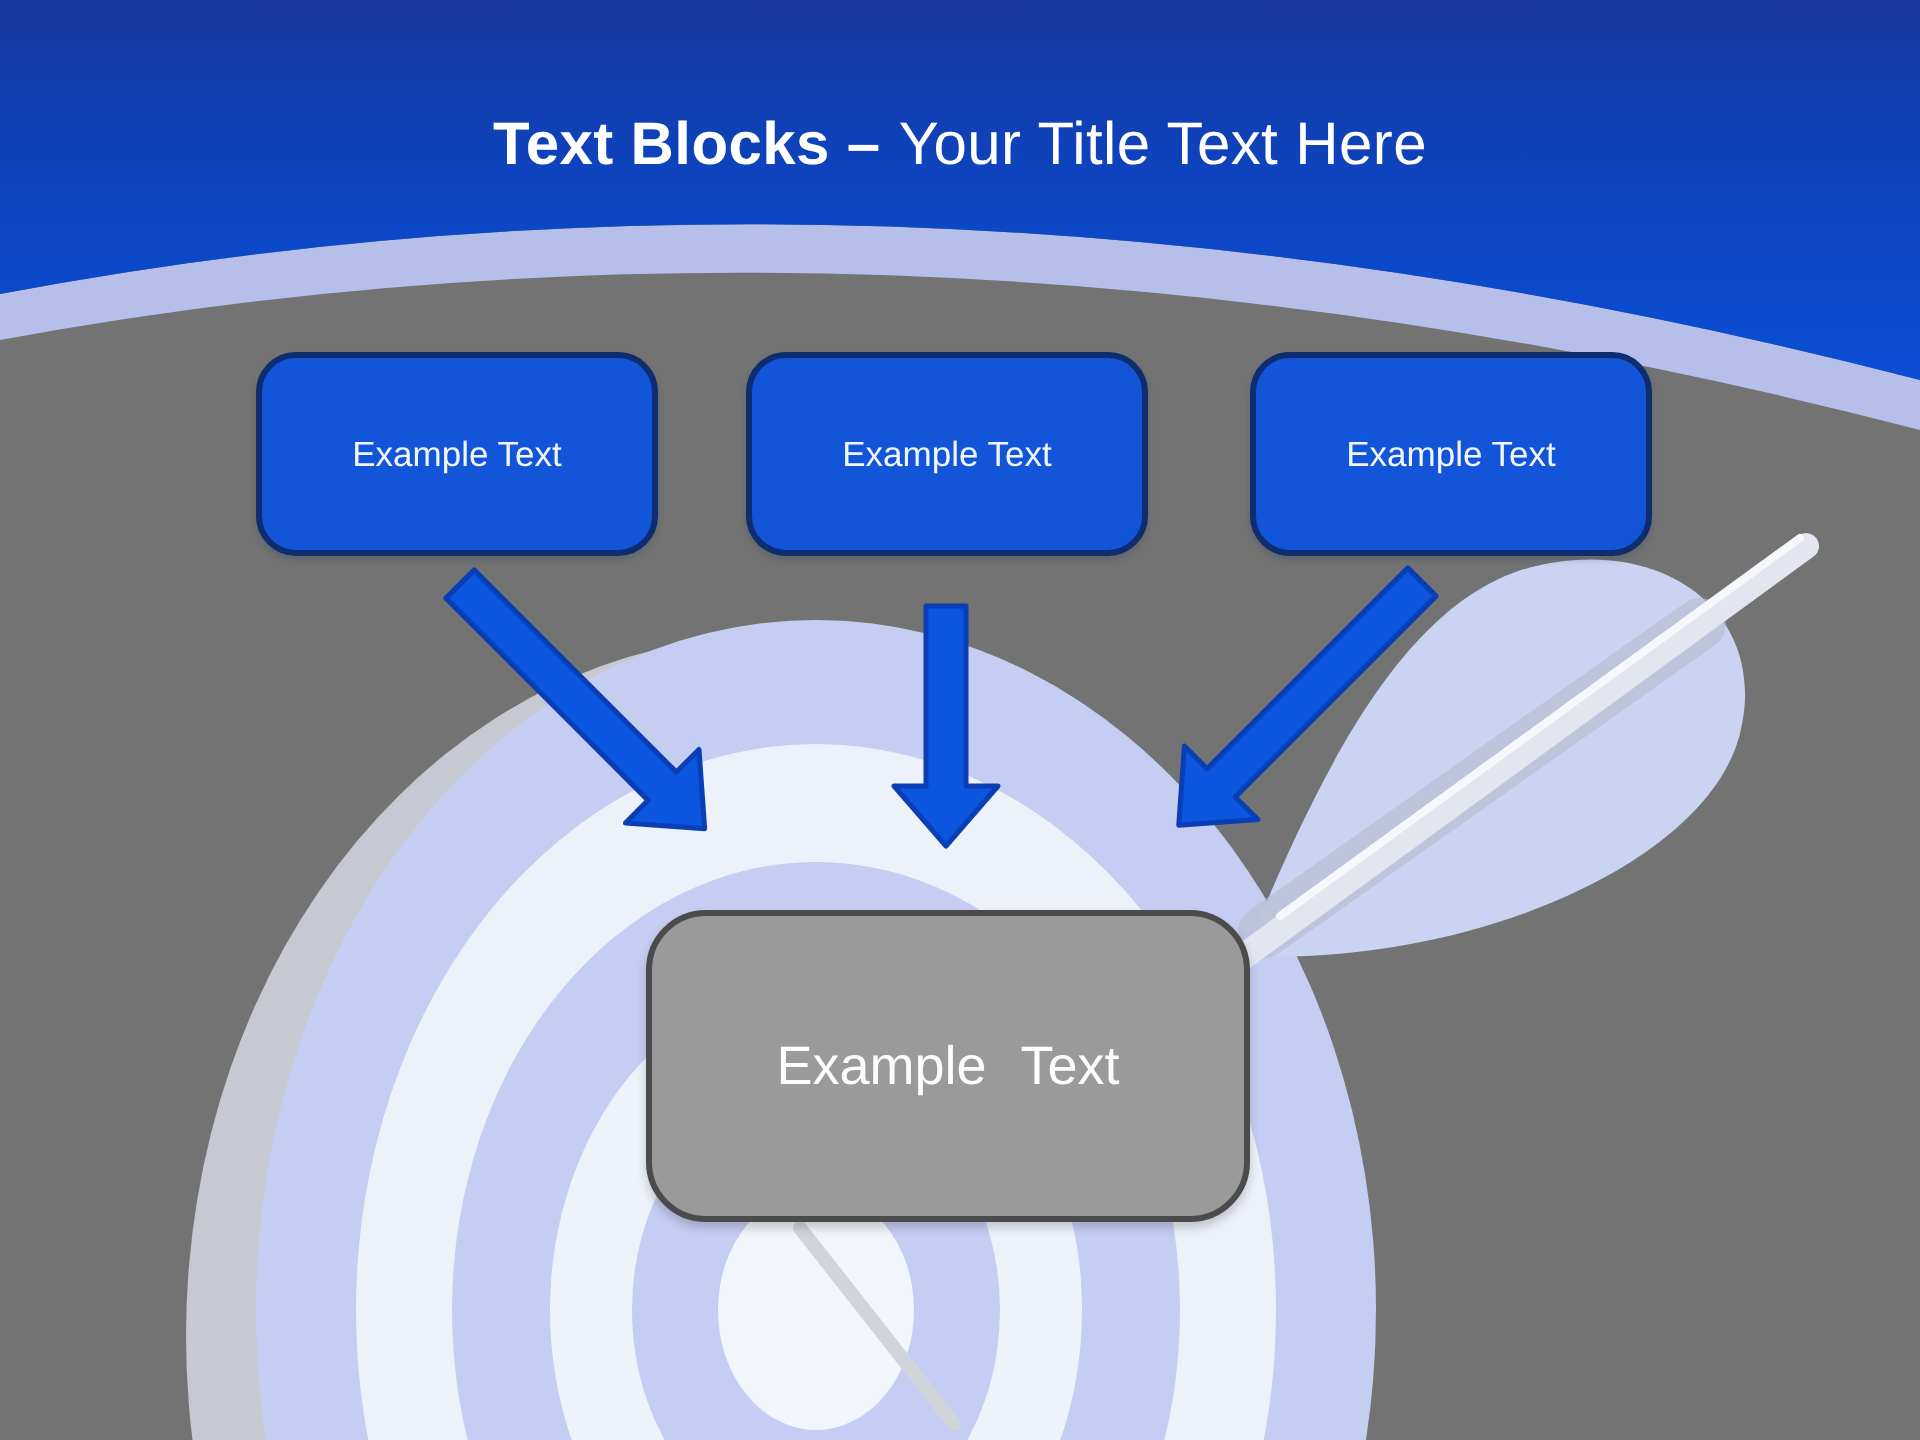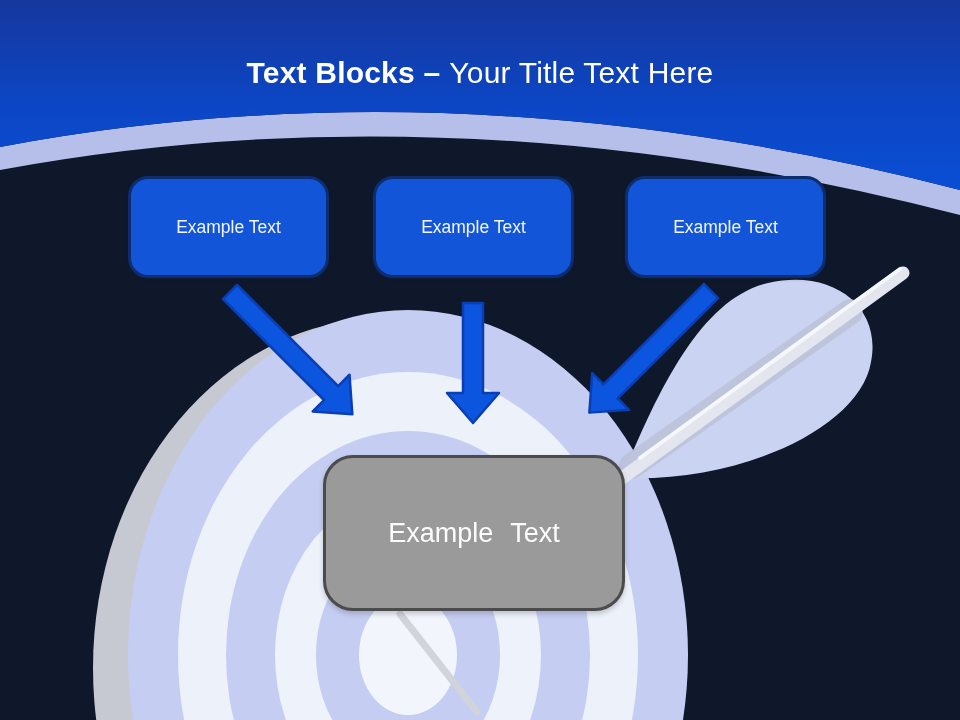--- a/index.html
+++ b/index.html
@@ -1,18 +1,18 @@
 <!DOCTYPE html>
 <html><head>
 <meta charset="utf-8">
 <style>
   html,body{margin:0;padding:0;background:#444;}
   .slide{
     position:relative;width:960px;height:720px;overflow:hidden;
-    background:#0f172a;
+    background:#737373;
     font-family:"Liberation Sans", sans-serif;
   }
   .bg-svg, .arrow-svg{position:absolute;top:0;left:0;width:960px;height:720px;display:block;}
   .arrow-svg{pointer-events:none;}
 
   .slide-title{
     position:absolute;top:52px;left:0;right:0;height:42px;
     text-align:center;color:#ffffff;font-size:30px;line-height:42px;
     letter-spacing:0.2px;white-space:nowrap;
   }

